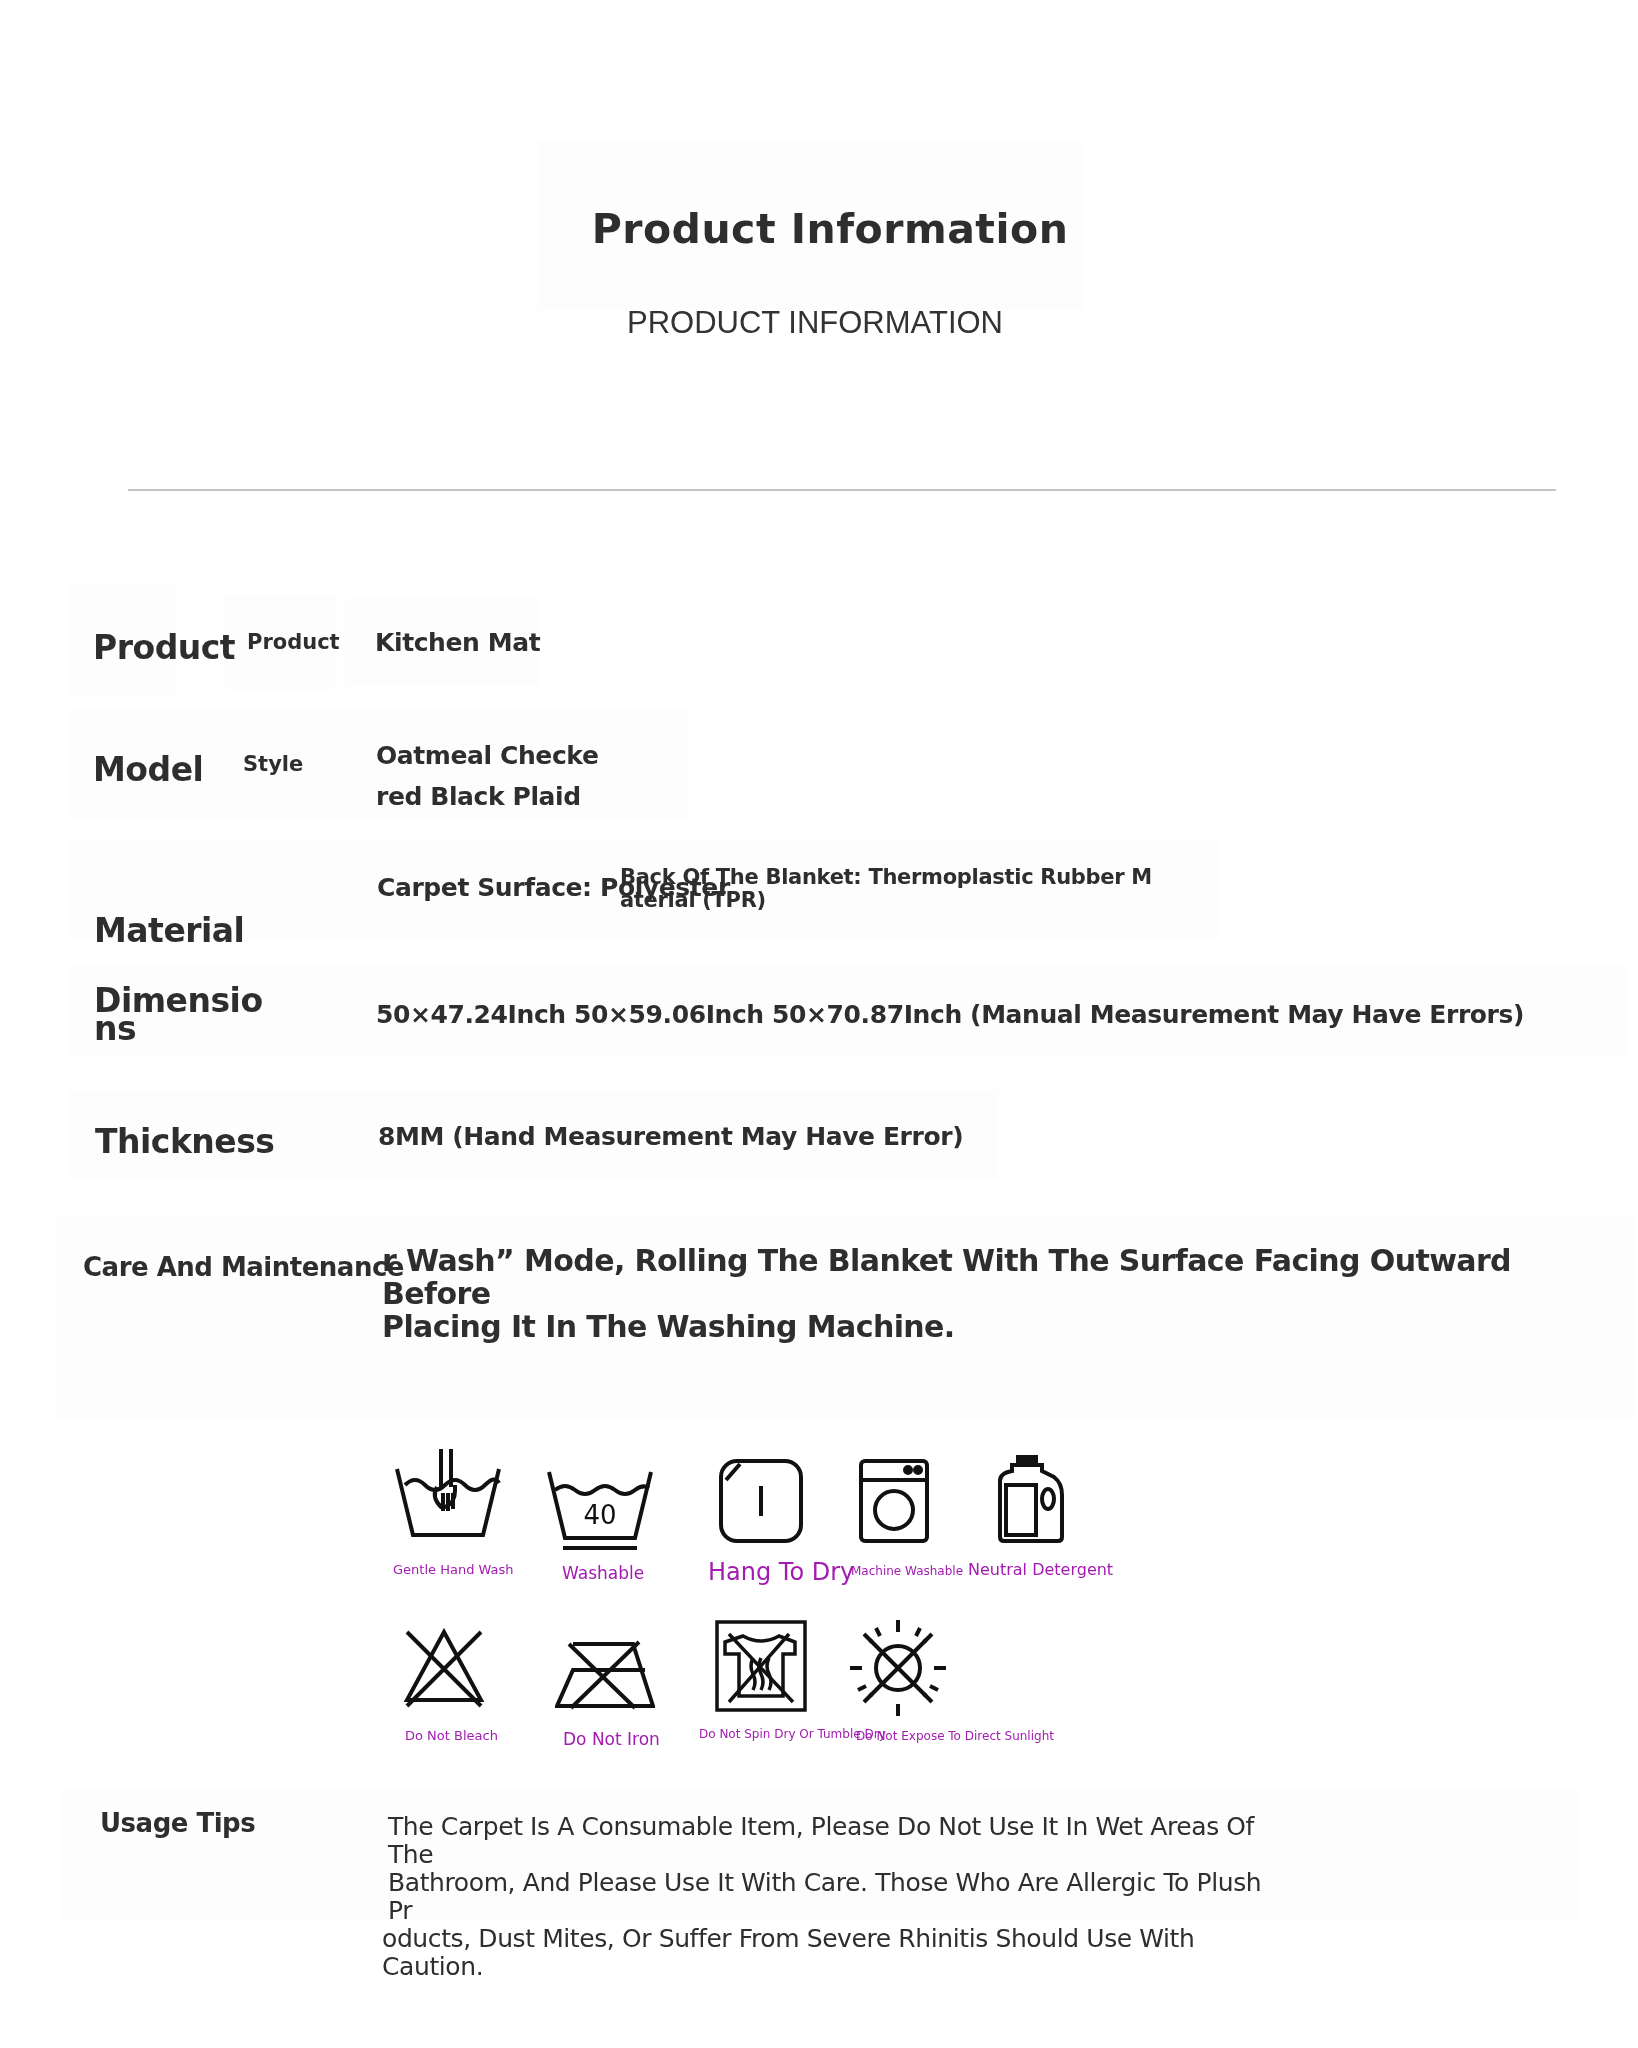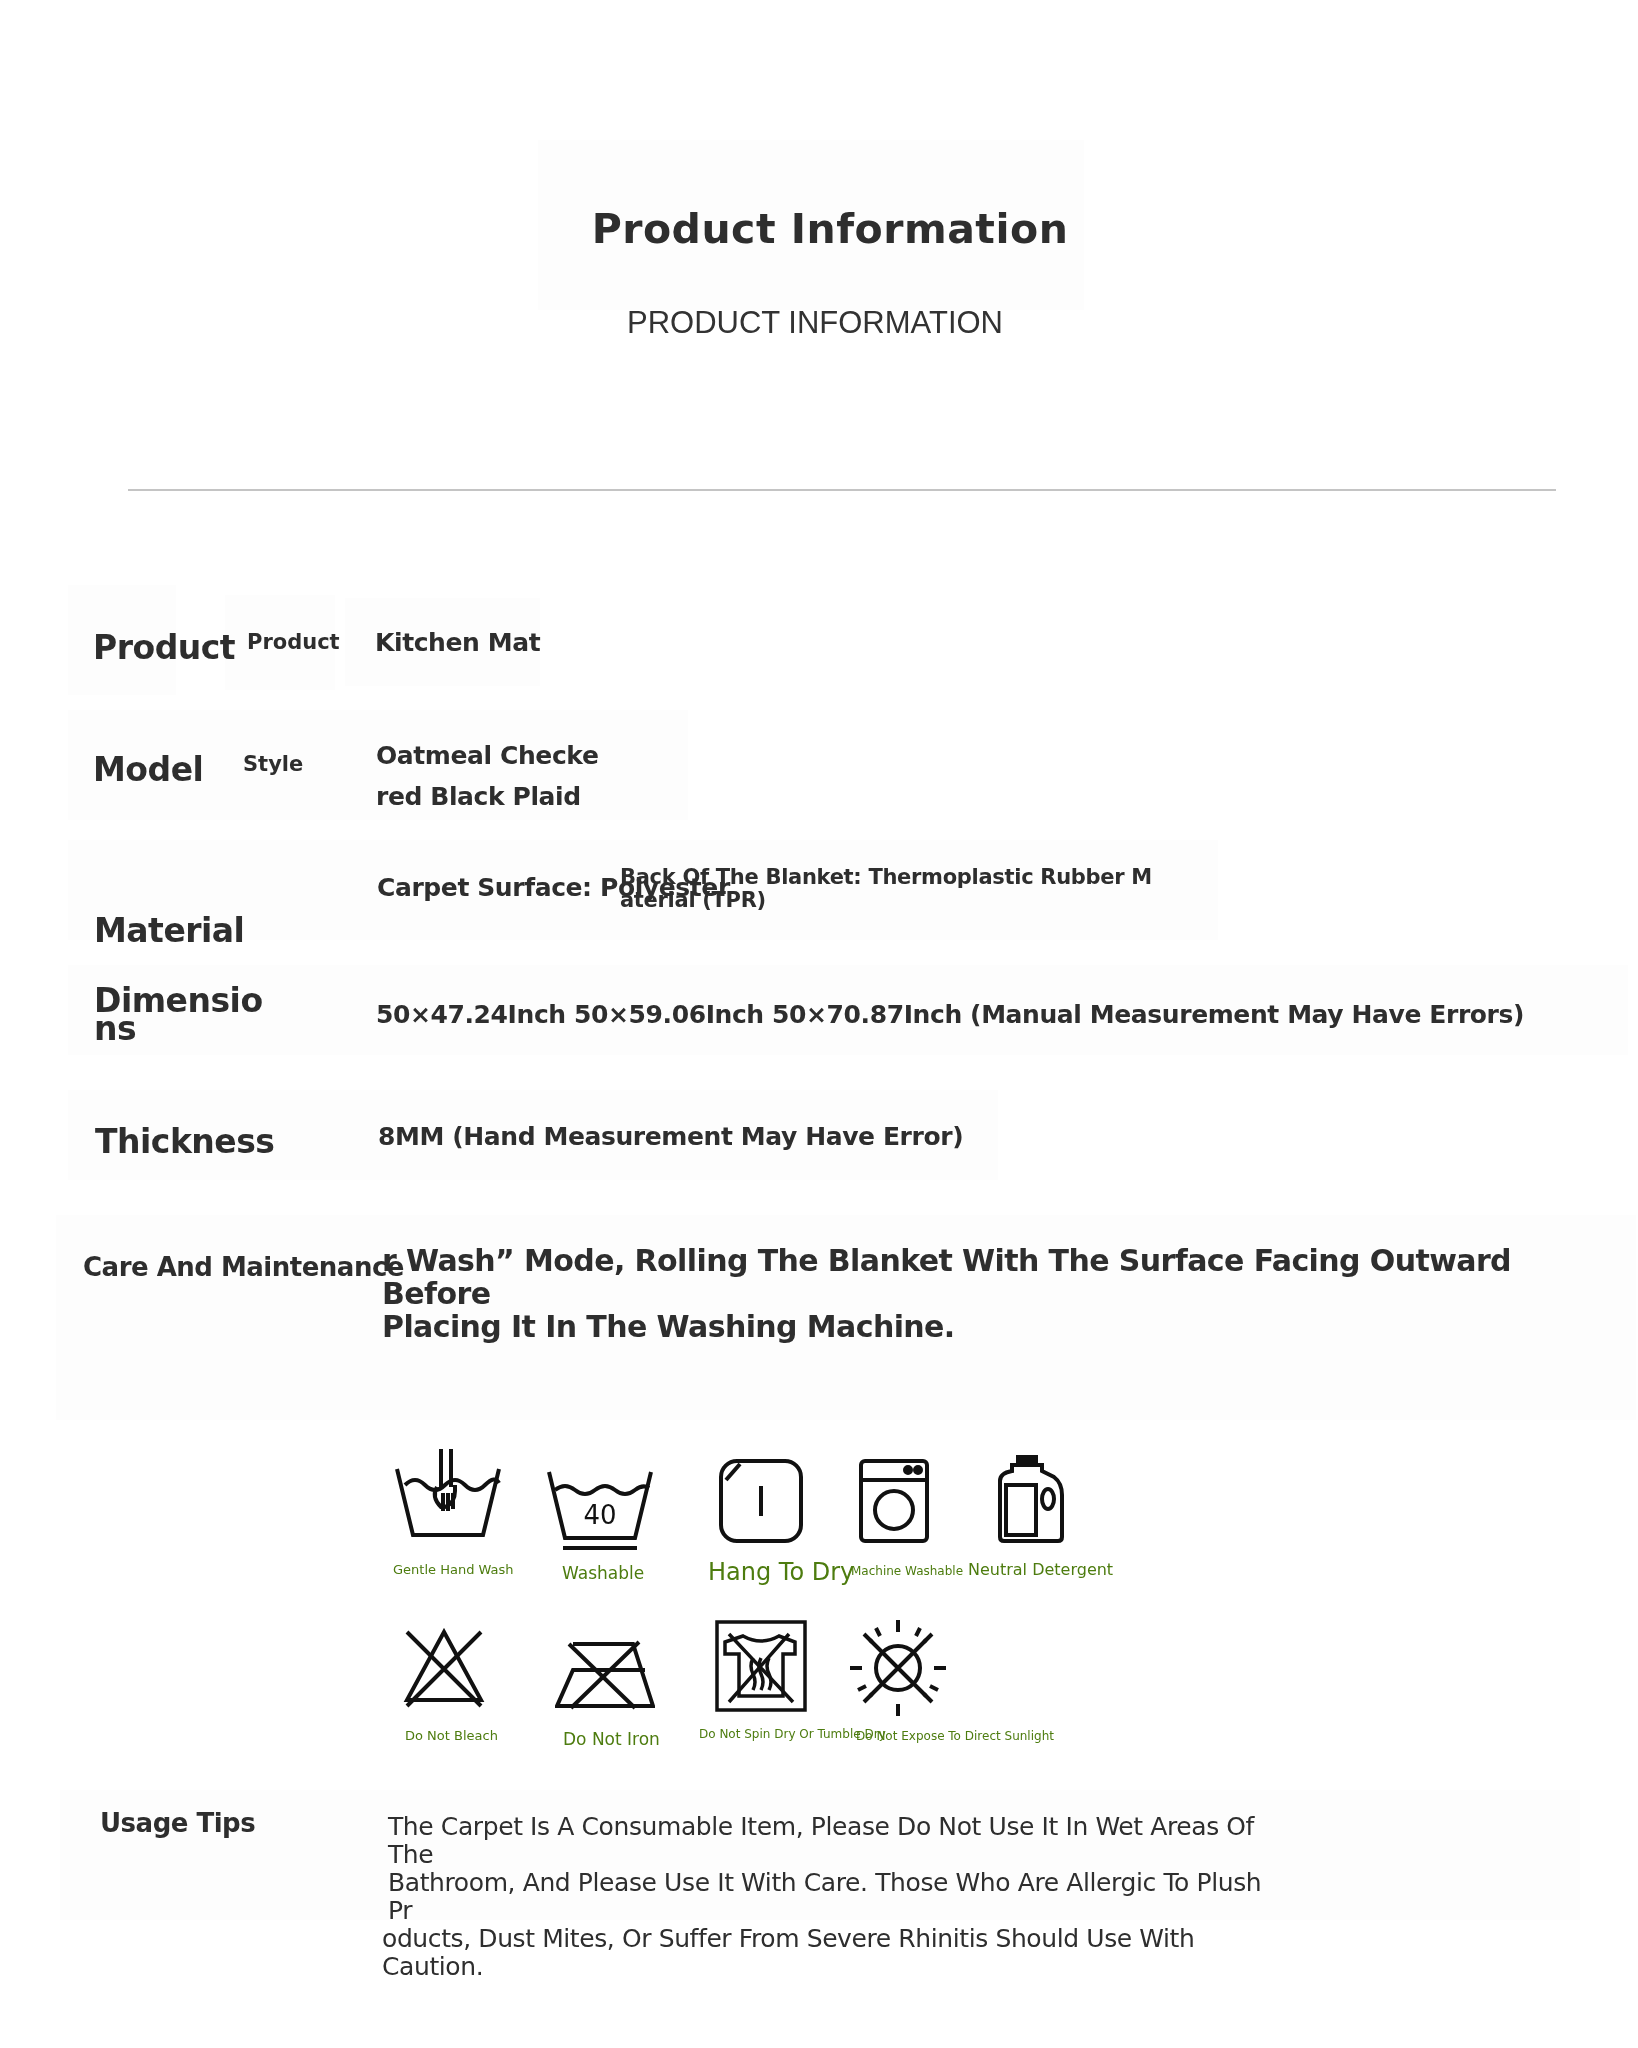--- a/index.html
+++ b/index.html
@@ -11,21 +11,21 @@
   .subtitle { left:540px; top:305px; width:550px; text-align:center; font-family:"Liberation Sans", sans-serif; font-size:31px; color:#333; }
   .divider { left:128px; top:489px; width:1428px; height:2px; background:#c4c4c4; }
   .label-xl { font-weight:bold; font-size:33px; letter-spacing:-0.5px; }
   .label-s { font-weight:bold; font-size:21px; }
   .val { font-weight:bold; font-size:25px; letter-spacing:-0.4px; }
   .val-sm { font-weight:bold; font-size:21px; line-height:22px; letter-spacing:-0.3px; }
   .care-text { font-weight:bold; font-size:30px; line-height:33px; letter-spacing:-0.6px; width:1190px; }
   .tips-text { font-size:25px; line-height:28px; letter-spacing:-0.4px; width:900px; }
   .icon-box { position:absolute; width:90px; height:90px; }
   .icon-box svg { width:100%; height:100%; }
-  .cap { position:absolute; white-space:nowrap; color:#4d7c0f; }
+  .cap { position:absolute; white-space:nowrap; color:#a21caf; }
 </style>
 </head>
 <body>
 
 <div class="panel" style="left:538px;top:140px;width:546px;height:170px;"></div>
 <div class="abs title">Product Information</div>
 <div class="abs subtitle">PRODUCT INFORMATION</div>
 <div class="abs divider"></div>
 
 <div class="panel" style="left:68px;top:585px;width:108px;height:110px;"></div>

